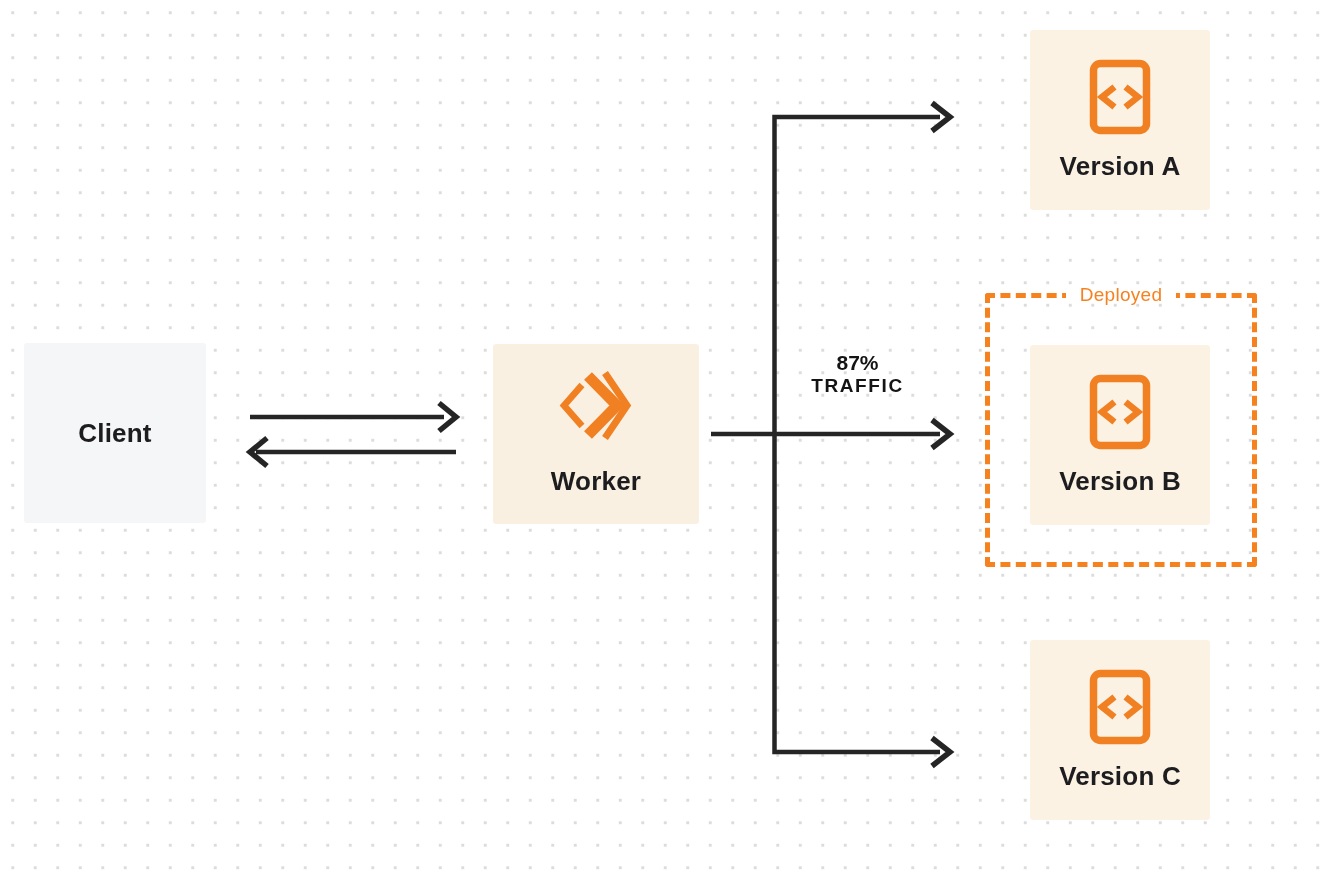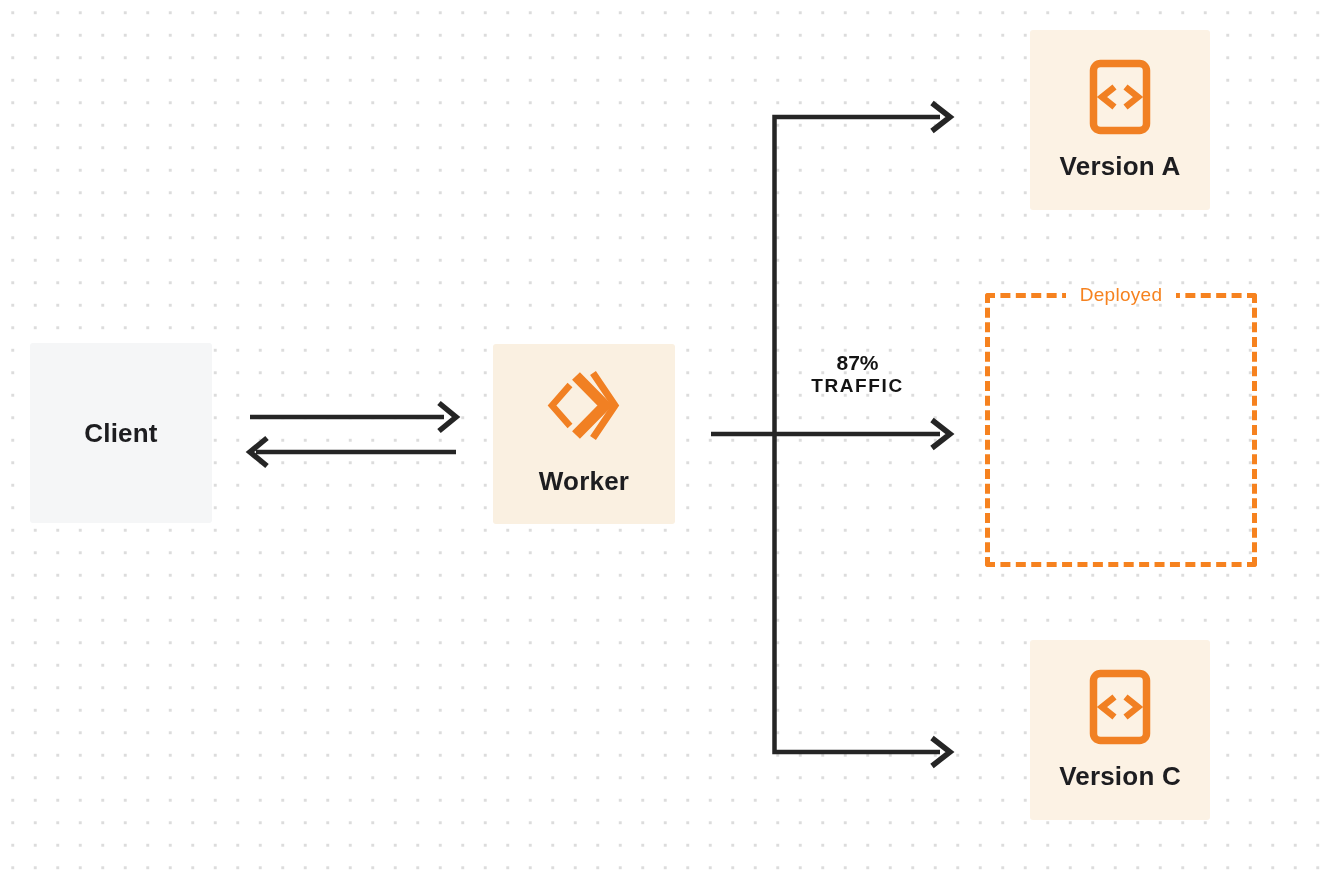--- a/index.html
+++ b/index.html
@@ -40,22 +40,22 @@
     border-radius: 3px;
   }
   .node .label {
     font-weight: 700;
     font-size: 26px;
     color: #1d1d20;
     letter-spacing: 0.2px;
     white-space: nowrap;
   }
 
-  #client-box  { left: 30px;  top: 343px; width: 182px; height: 180px; background: #f5f6f7; }
-  #worker-box  { left: 493px; top: 344px; width: 182px; height: 180px; background: #faf0e1; gap: 25px; }
+  #client-box  { left: 24px;  top: 343px; width: 182px; height: 180px; background: #f5f6f7; }
+  #worker-box  { left: 493px; top: 344px; width: 206px; height: 180px; background: #faf0e1; gap: 25px; }
   .version-box { left: 1030px; width: 180px; height: 180px; background: #fcf2e4; gap: 16px; }
   #version-a-box { top: 30px; }
   #version-b-box { top: 345px; }
   #version-c-box { top: 640px; }
 
   #deployed-box {
     position: absolute;
     left: 985px; top: 284px;
     width: 272px; height: 283px;
     border: 5px dashed #f6821f;
@@ -131,20 +131,28 @@
 
   <div class="node version-box" id="version-a-box">
     <svg class="icon-svg" width="62" height="76" viewBox="0 0 62 76" xmlns="http://www.w3.org/2000/svg">
       <rect x="4.5" y="4.5" width="53" height="67" rx="7" stroke-width="7.5"></rect>
       <path d="M25.5 28 L13 38 L25.5 48" stroke-width="6.5"></path>
       <path d="M36.5 28 L49 38 L36.5 48" stroke-width="6.5"></path>
     </svg>
     <span class="label">Version A</span>
   </div>
 
+  <div class="node version-box" id="version-b-box">
+    <svg class="icon-svg" width="62" height="76" viewBox="0 0 62 76" xmlns="http://www.w3.org/2000/svg">
+      <rect x="4.5" y="4.5" width="53" height="67" rx="7" stroke-width="7.5"></rect>
+      <path d="M25.5 28 L13 38 L25.5 48" stroke-width="6.5"></path>
+      <path d="M36.5 28 L49 38 L36.5 48" stroke-width="6.5"></path>
+    </svg>
+    <span class="label">Version B</span>
+  </div>
 
   <div class="node version-box" id="version-c-box">
     <svg class="icon-svg" width="62" height="76" viewBox="0 0 62 76" xmlns="http://www.w3.org/2000/svg">
       <rect x="4.5" y="4.5" width="53" height="67" rx="7" stroke-width="7.5"></rect>
       <path d="M25.5 28 L13 38 L25.5 48" stroke-width="6.5"></path>
       <path d="M36.5 28 L49 38 L36.5 48" stroke-width="6.5"></path>
     </svg>
     <span class="label">Version C</span>
   </div>
 

